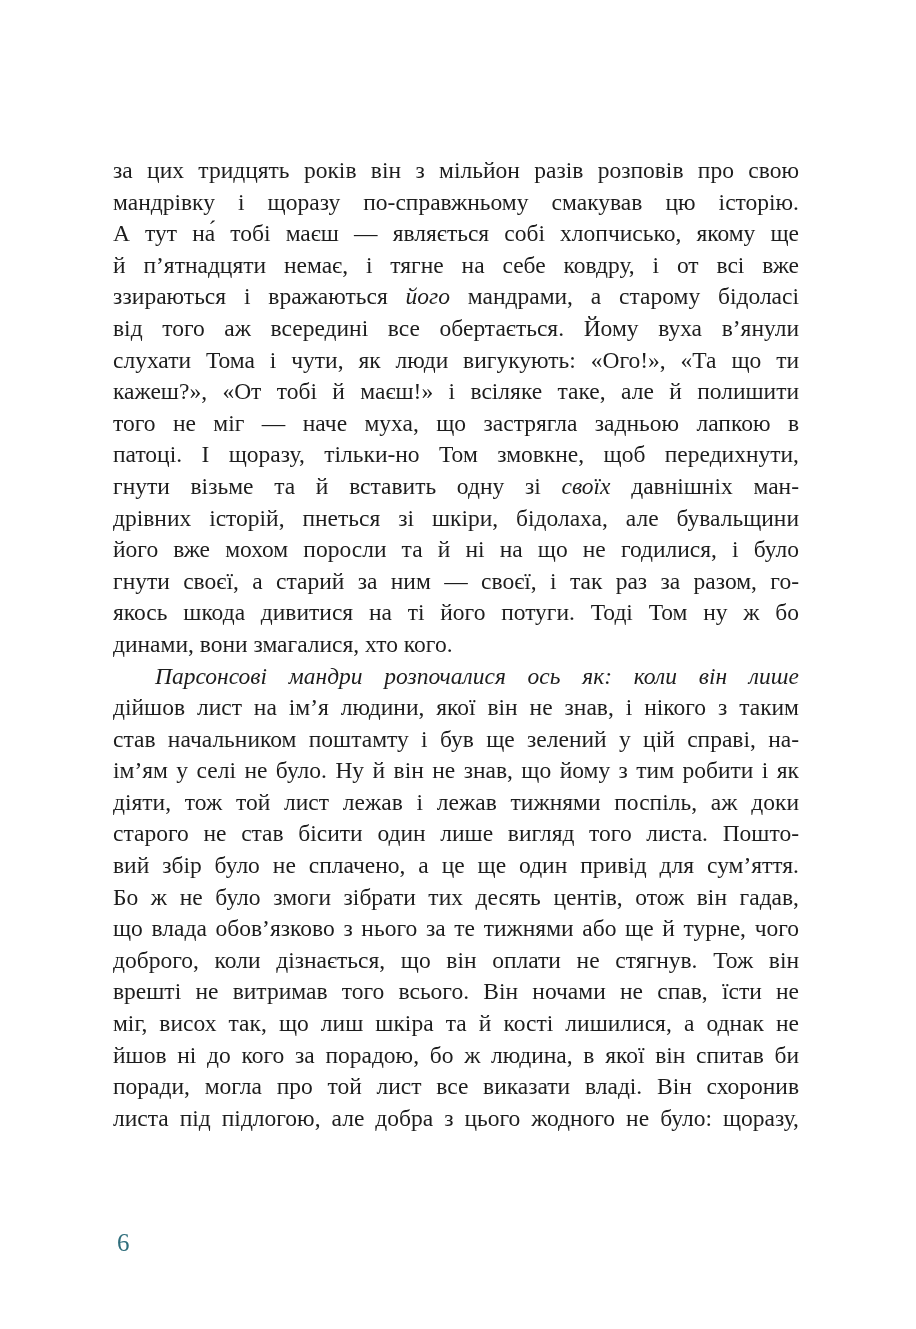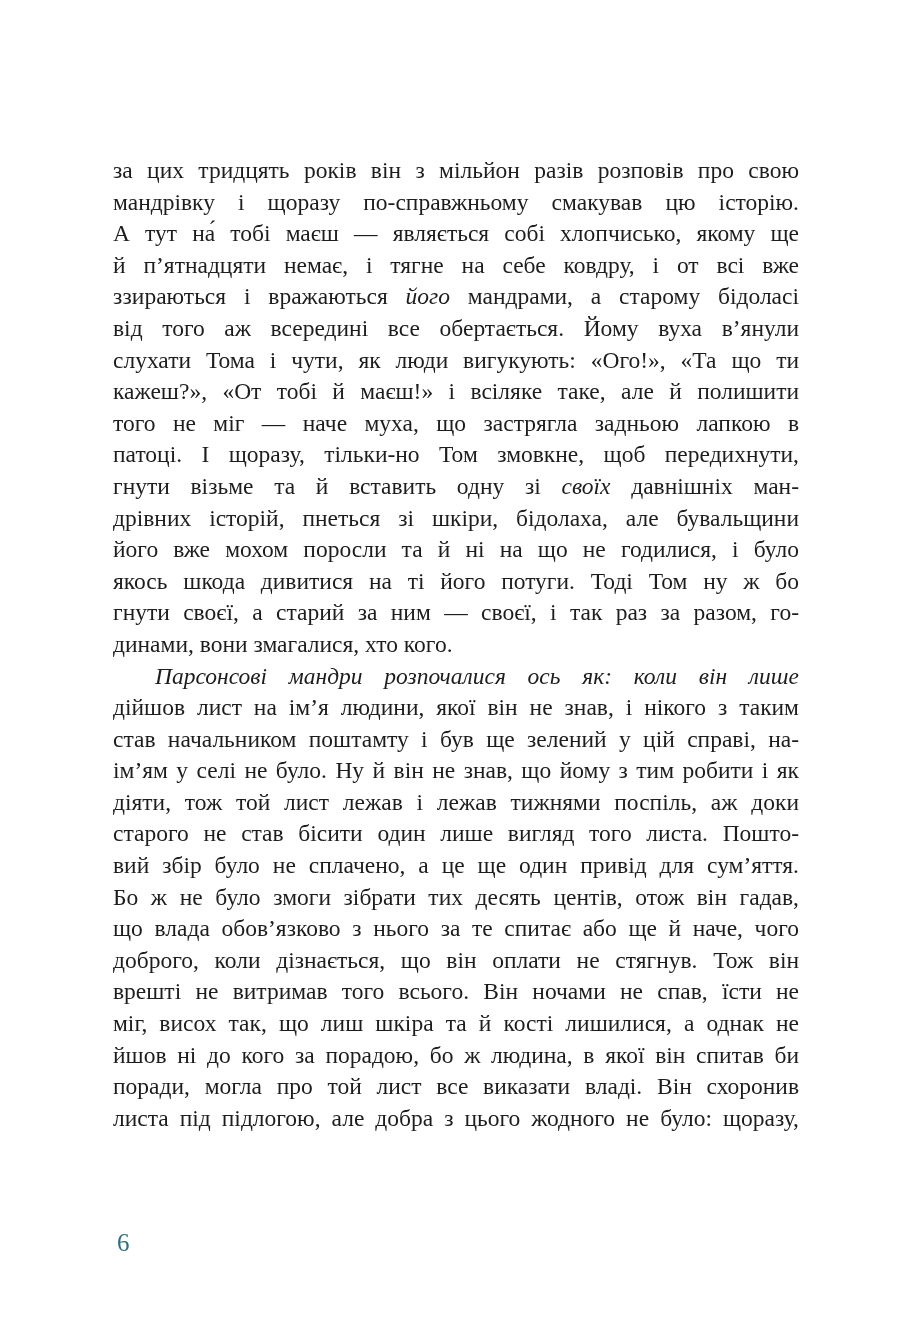--- a/index.html
+++ b/index.html
@@ -60,32 +60,32 @@
       <div class="line"><span>й п’ятнадцяти немає, і тягне на себе ковдру, і от всі вже</span></div>
       <div class="line"><span>ззираються і вражаються </span><i>його</i><span> мандрами, а старому бідоласі</span></div>
       <div class="line"><span>від того аж всередині все обертається. Йому вуха в’янули</span></div>
       <div class="line"><span>слухати Тома і чути, як люди вигукують: «Ого!», «Та що ти</span></div>
       <div class="line"><span>кажеш?», «От тобі й маєш!» і всіляке таке, але й полишити</span></div>
       <div class="line"><span>того не міг — наче муха, що застрягла задньою лапкою в</span></div>
       <div class="line"><span>патоці. І щоразу, тільки-но Том змовкне, щоб передихнути,</span></div>
       <div class="line"><span>гнути візьме та й вставить одну зі </span><i>своїх</i><span> давнішніх ман-</span></div>
       <div class="line"><span>дрівних історій, пнеться зі шкіри, бідолаха, але бувальщини</span></div>
       <div class="line"><span>його вже мохом поросли та й ні на що не годилися, і було</span></div>
+      <div class="line"><span>гнути своєї, а старий за ним — своєї, і так раз за разом, го-</span></div>
       <div class="line"><span>якось шкода дивитися на ті його потуги. Тоді Том ну ж бо</span></div>
-      <div class="line"><span>гнути своєї, а старий за ним — своєї, і так раз за разом, го-</span></div>
       <div class="line para-end"><span>динами, вони змагалися, хто кого.</span></div>
       <div class="line indent"><span>Парсонсові мандри розпочалися ось як: коли він лише</span></div>
       <div class="line"><span>дійшов лист на ім’я людини, якої він не знав, і нікого з таким</span></div>
       <div class="line"><span>став начальником поштамту і був ще зелений у цій справі, на-</span></div>
       <div class="line"><span>ім’ям у селі не було. Ну й він не знав, що йому з тим робити і як</span></div>
       <div class="line"><span>діяти, тож той лист лежав і лежав тижнями поспіль, аж доки</span></div>
       <div class="line"><span>старого не став бісити один лише вигляд того листа. Пошто-</span></div>
       <div class="line"><span>вий збір було не сплачено, а це ще один привід для сум’яття.</span></div>
       <div class="line"><span>Бо ж не було змоги зібрати тих десять центів, отож він гадав,</span></div>
-      <div class="line"><span>що влада обов’язково з нього за те спитає або ще й наче, чого</span></div>
+      <div class="line"><span>що влада обов’язково з нього за те тижнями або ще й турне, чого</span></div>
       <div class="line"><span>доброго, коли дізнається, що він оплати не стягнув. Тож він</span></div>
       <div class="line"><span>врешті не витримав того всього. Він ночами не спав, їсти не</span></div>
       <div class="line"><span>міг, висох так, що лиш шкіра та й кості лишилися, а однак не</span></div>
       <div class="line"><span>йшов ні до кого за порадою, бо ж людина, в якої він спитав би</span></div>
       <div class="line"><span>поради, могла про той лист все виказати владі. Він схоронив</span></div>
       <div class="line"><span>листа під підлогою, але добра з цього жодного не було: щоразу,</span></div>
     </div>
   <div class="page-number">6</div>
 </div>
 

